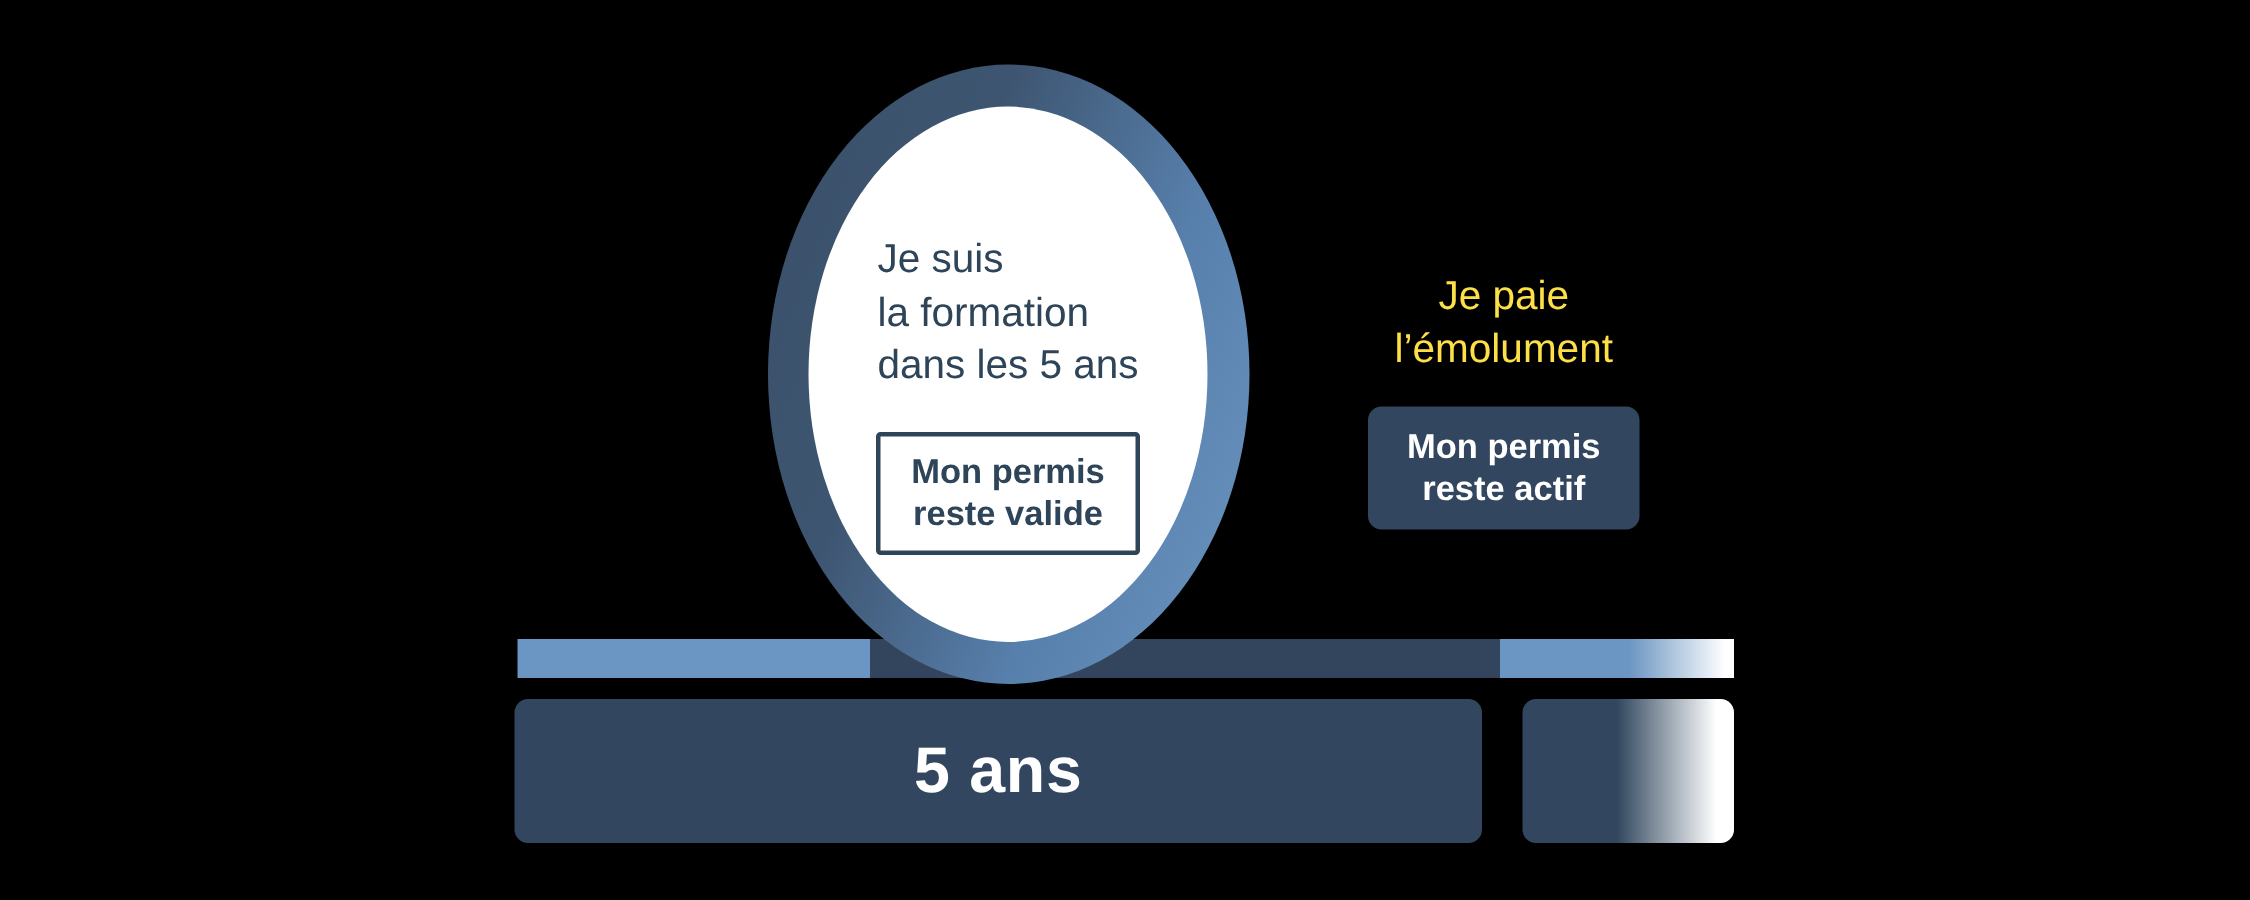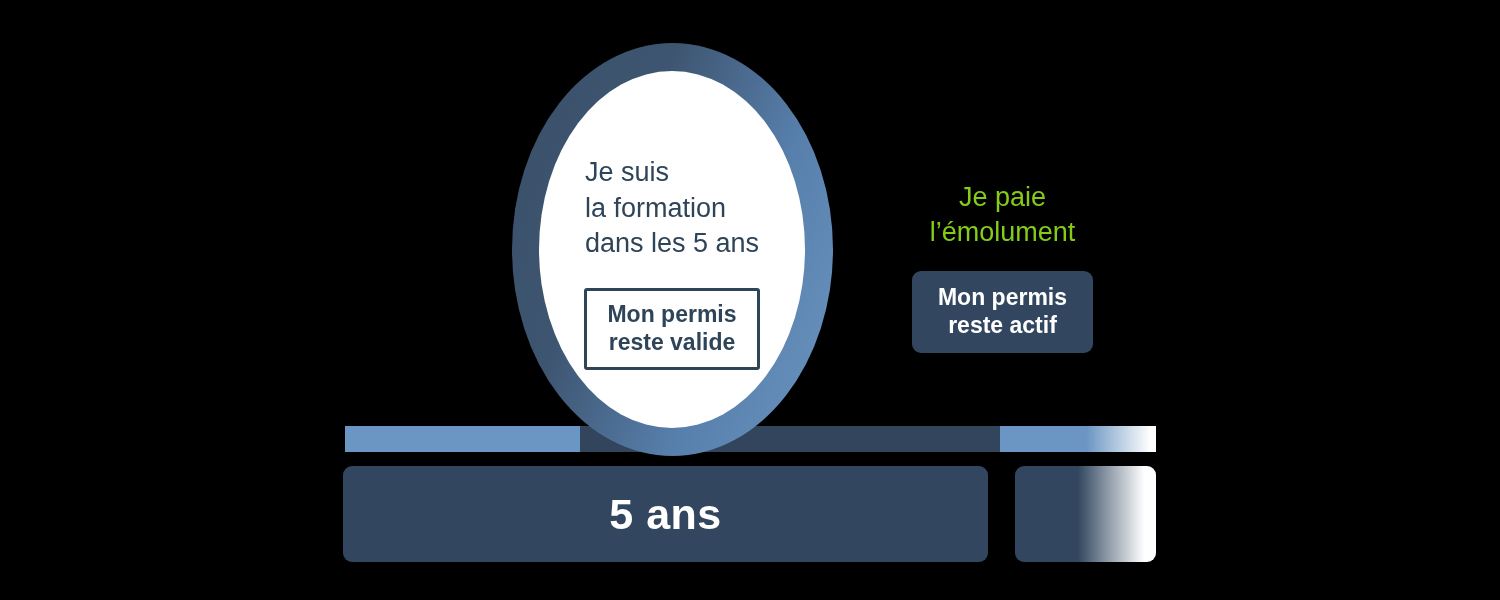--- a/index.html
+++ b/index.html
@@ -138,21 +138,21 @@
 
   
   .right-group {
     position: absolute;
     left: 880px;
     top: 180px;
     width: 245px;
     text-align: center;
   }
   .right-caption {
-    color: #84cc16;
+    color: #fde047;
     font-size: 27px;
     line-height: 1.3;
     white-space: pre-line;
     text-align: center;
   }
   .chip-solid {
     display: inline-block;
     margin-top: 21px;
     background: #32475f;
     border-radius: 9px;

